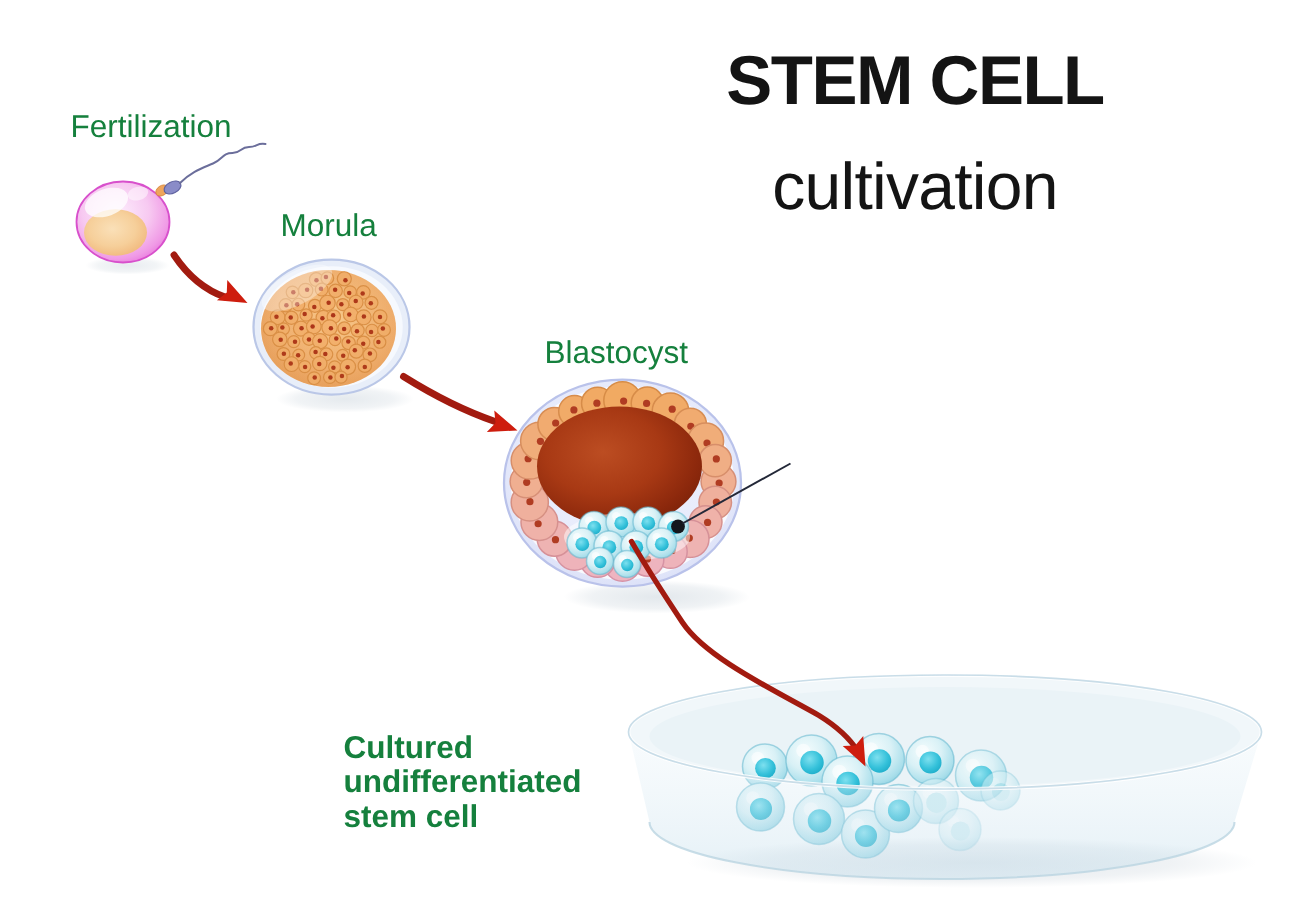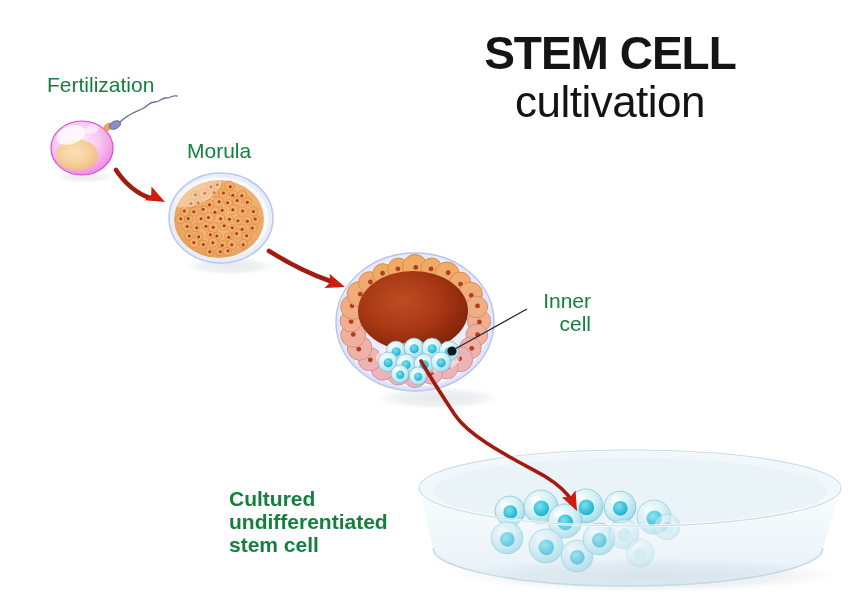--- a/index.html
+++ b/index.html
@@ -5,21 +5,21 @@
   html,body{margin:0;padding:0;background:#fff;}
   .canvas{
     position:relative;width:867px;height:595px;background:#ffffff;overflow:hidden;
     font-family:"Liberation Sans",sans-serif;
   }
   .art{position:absolute;left:0;top:0;width:867px;height:601px;}
   .title{
     position:absolute;left:440px;top:28px;width:340px;text-align:center;color:#141414;
   }
   .title .t1{font-size:46px;font-weight:700;letter-spacing:-1px;line-height:50px;}
-  .title .t2{font-size:44px;font-weight:400;letter-spacing:-0.5px;line-height:48px;}
+  .title .t2{font-size:44px;font-weight:400;letter-spacing:-0.5px;line-height:48px;margin-top:23px;}
   .lbl{
     position:absolute;font-size:21px;line-height:23px;color:#15803d;
     white-space:pre-line;
   }
   .lbl-fert{left:47px;top:73px;}
   .lbl-morula{left:187px;top:139px;text-align:right;}
   .lbl-blast{left:363px;top:224px;}
   .lbl-inner{right:276px;top:289px;text-align:right;}
   .lbl-cult{left:229px;top:487px;font-weight:bold;}
 </style>
@@ -428,18 +428,17 @@
 
     <line x1="455" y1="349" x2="527" y2="309" stroke="#232838" stroke-width="1.3"></line>
   </svg>
 
   <div class="title">
     <div class="t1">STEM CELL</div>
     <div class="t2">cultivation</div>
   </div>
   <div class="lbl lbl-fert">Fertilization</div>
   <div class="lbl lbl-morula">Morula</div>
-  <div class="lbl lbl-inner">Inner
-cell</div>
+  <div class="lbl lbl-blast">Blastocyst</div>
   <div class="lbl lbl-cult">Cultured
 undifferentiated
 stem cell</div>
 </div>
 
 </body></html>

